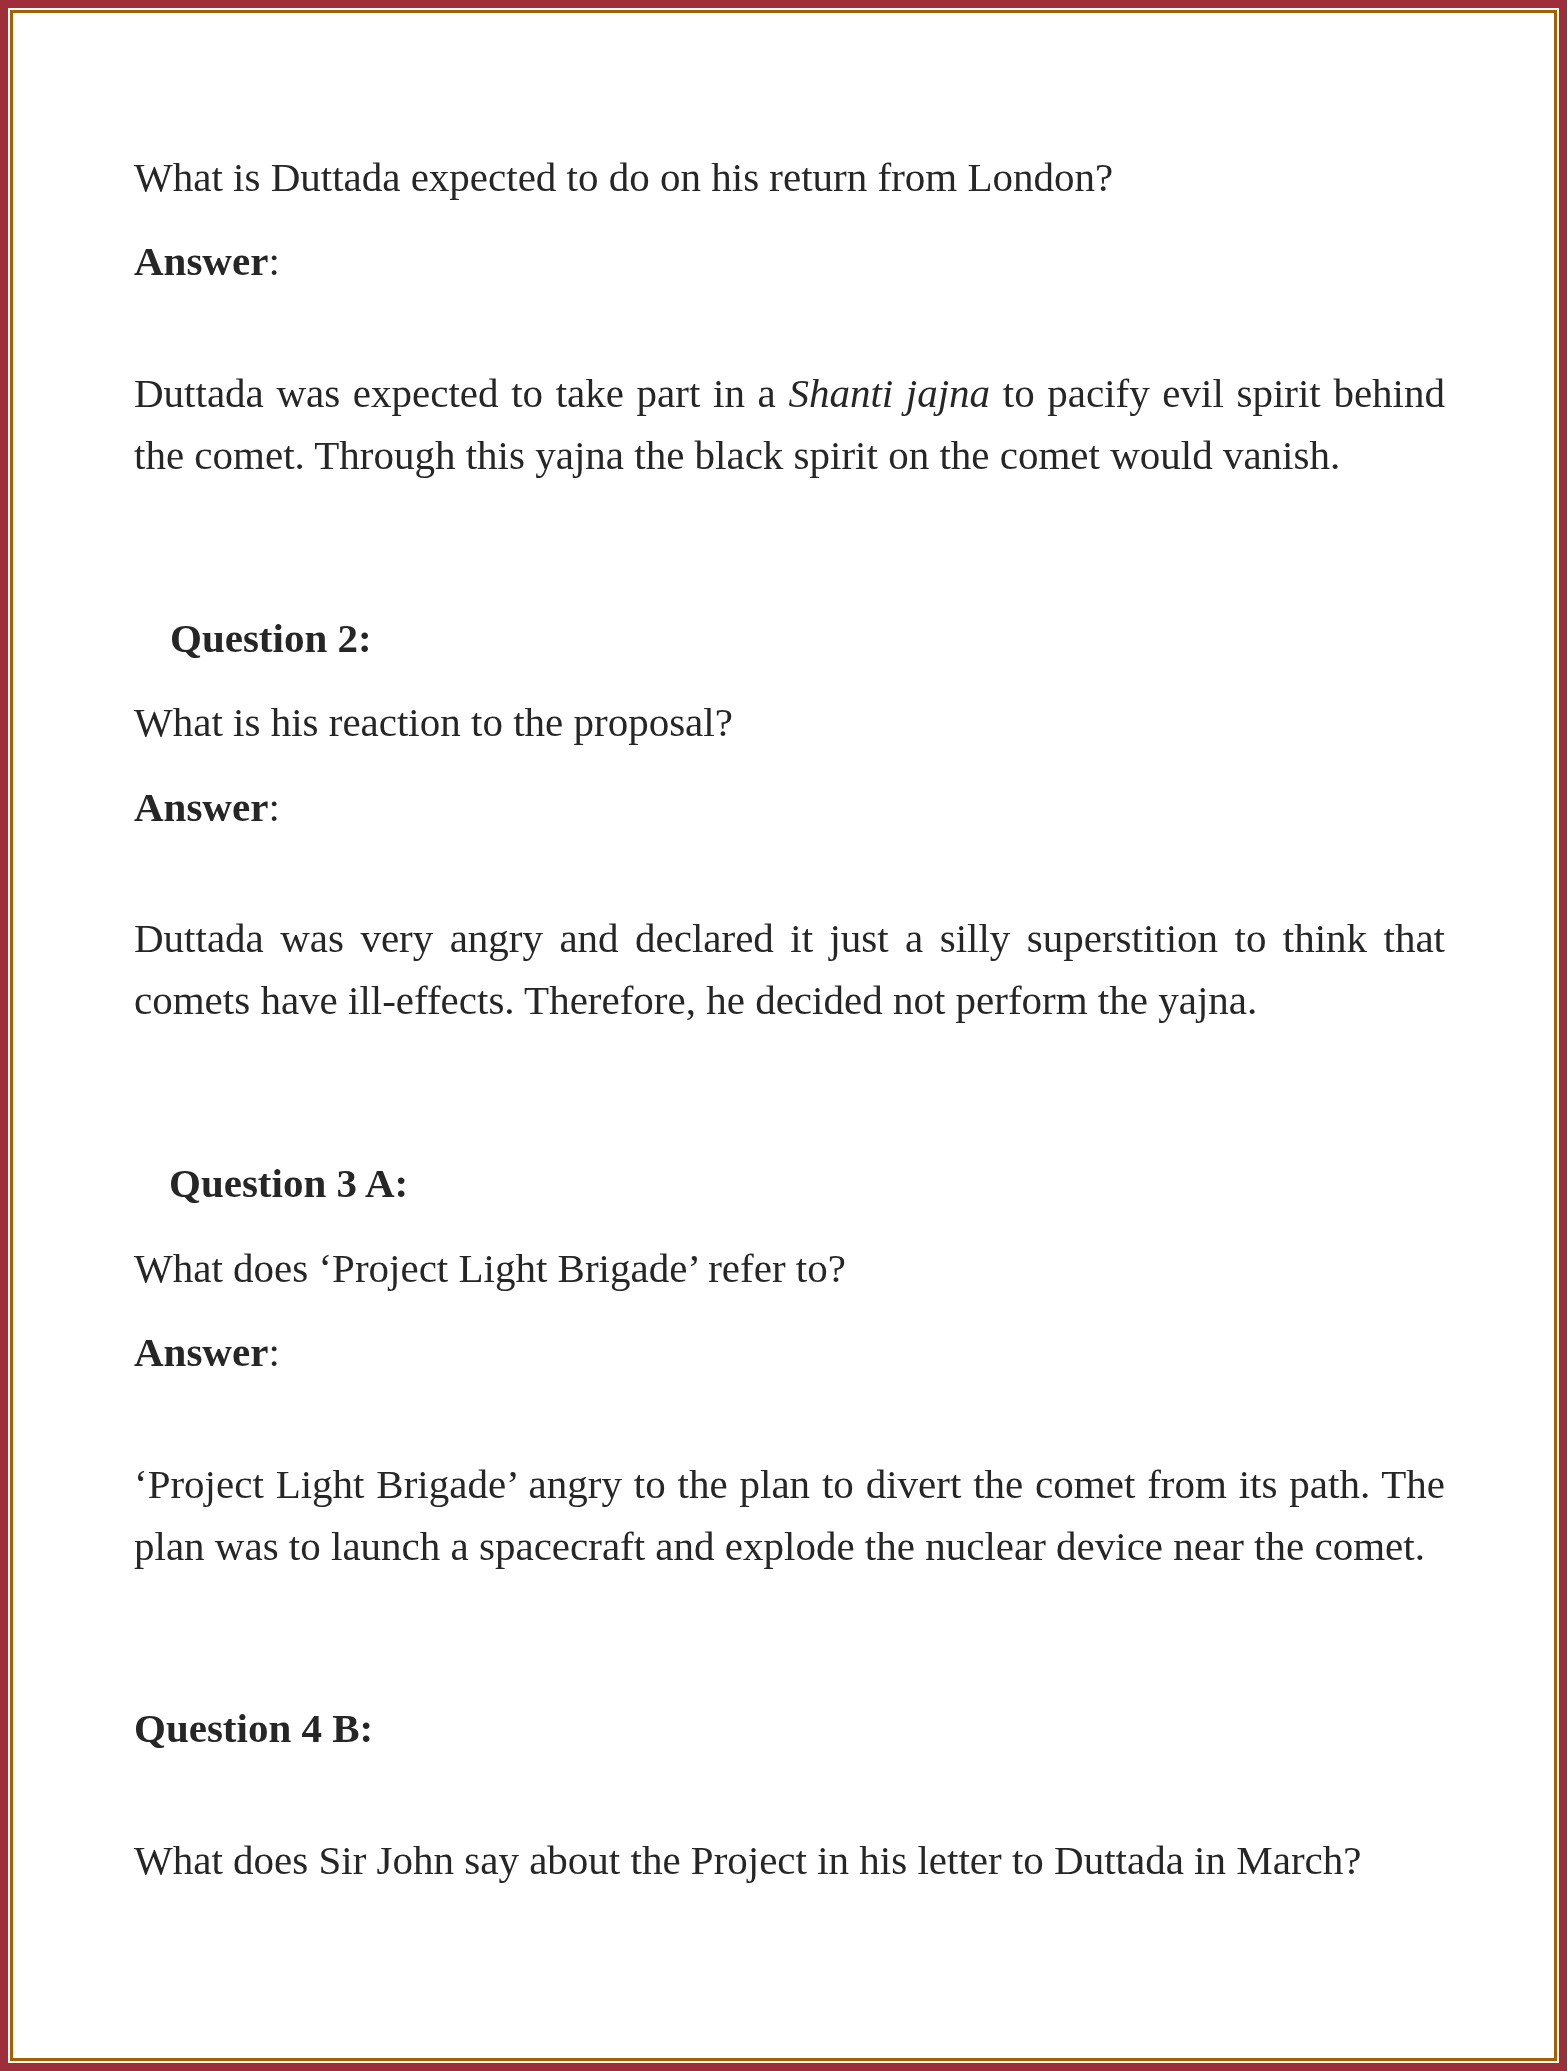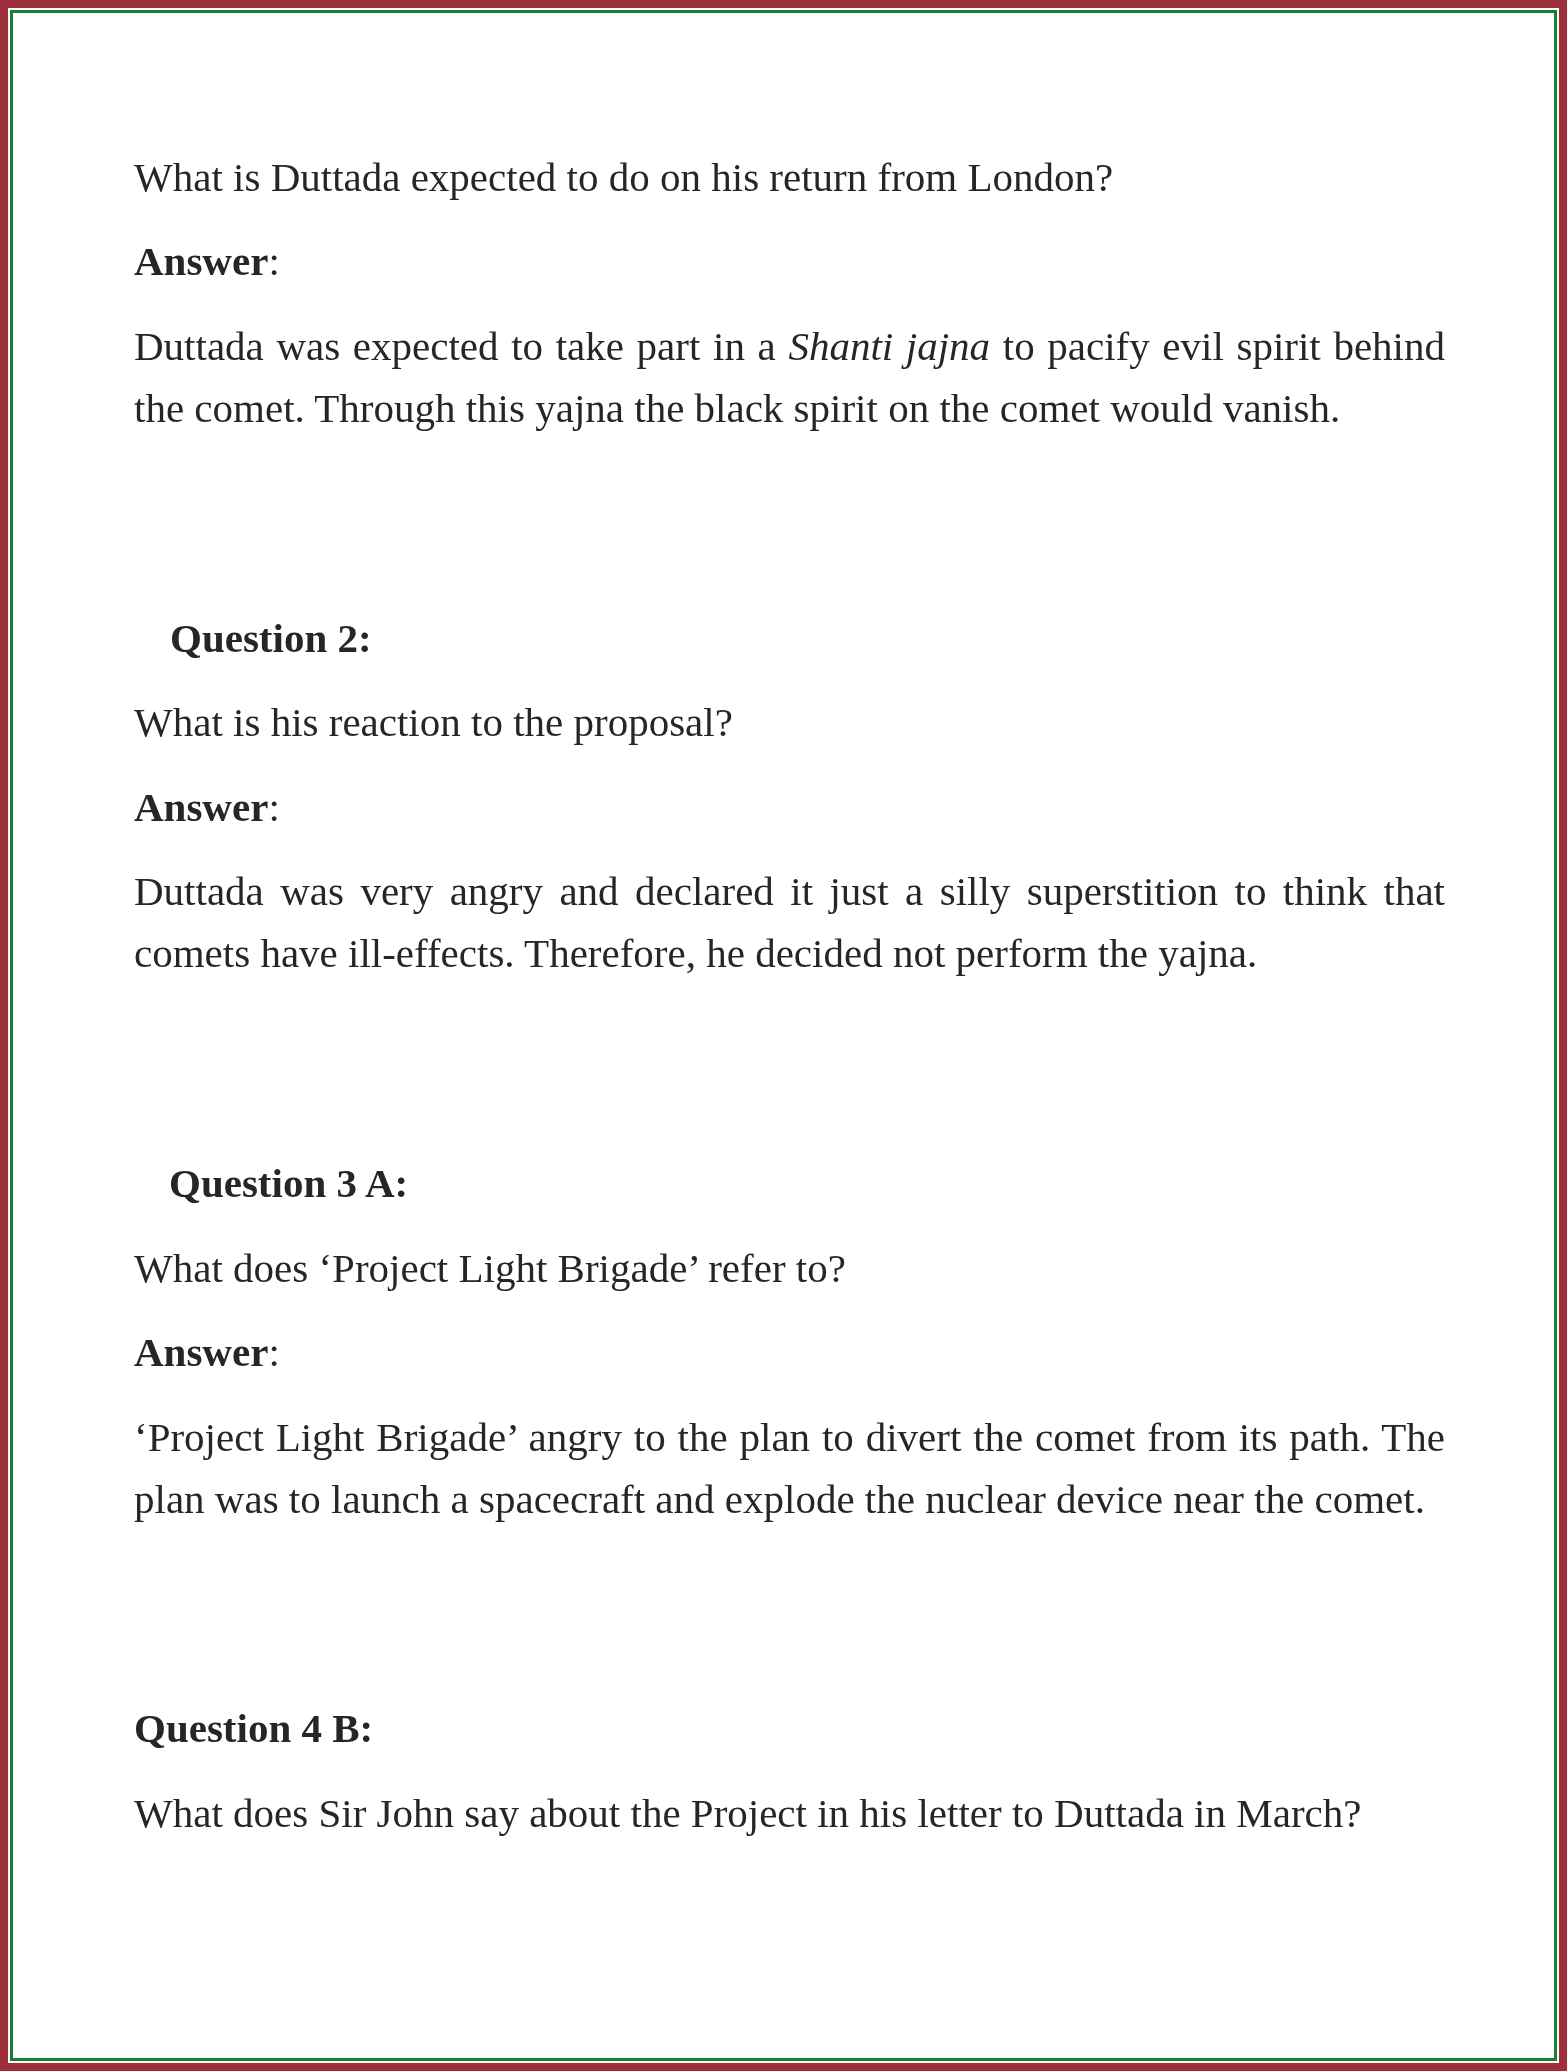--- a/index.html
+++ b/index.html
@@ -19,21 +19,21 @@
       width: 100%;
       height: 100%;
       box-sizing: border-box;
       background: #fffaf3;
       padding: 2px;
     }
     .frame-inner-line {
       width: 100%;
       height: 100%;
       box-sizing: border-box;
-      border: 3px solid #15803d;
+      border: 3px solid #a16207;
       background: #ffffff;
       position: relative;
     }
     .content {
       position: absolute;
       left: 121px;
       top: 0;
       width: 1311px;
       font-family: "Liberation Serif", "DejaVu Serif", serif;
       color: #262626;
@@ -45,20 +45,21 @@
       left: 0;
       white-space: nowrap;
     }
     .bold { font-weight: bold; }
     .para {
       position: absolute;
       left: 0;
       width: 1311px;
       text-align: justify;
       text-align-last: left;
+      margin-top: 47px;
     }
     .para em { font-style: italic; }
   </style>
 </head>
 <body>
 
 <div class="frame">
   <div class="frame-gap">
     <div class="frame-inner-line">
       <div class="content">

